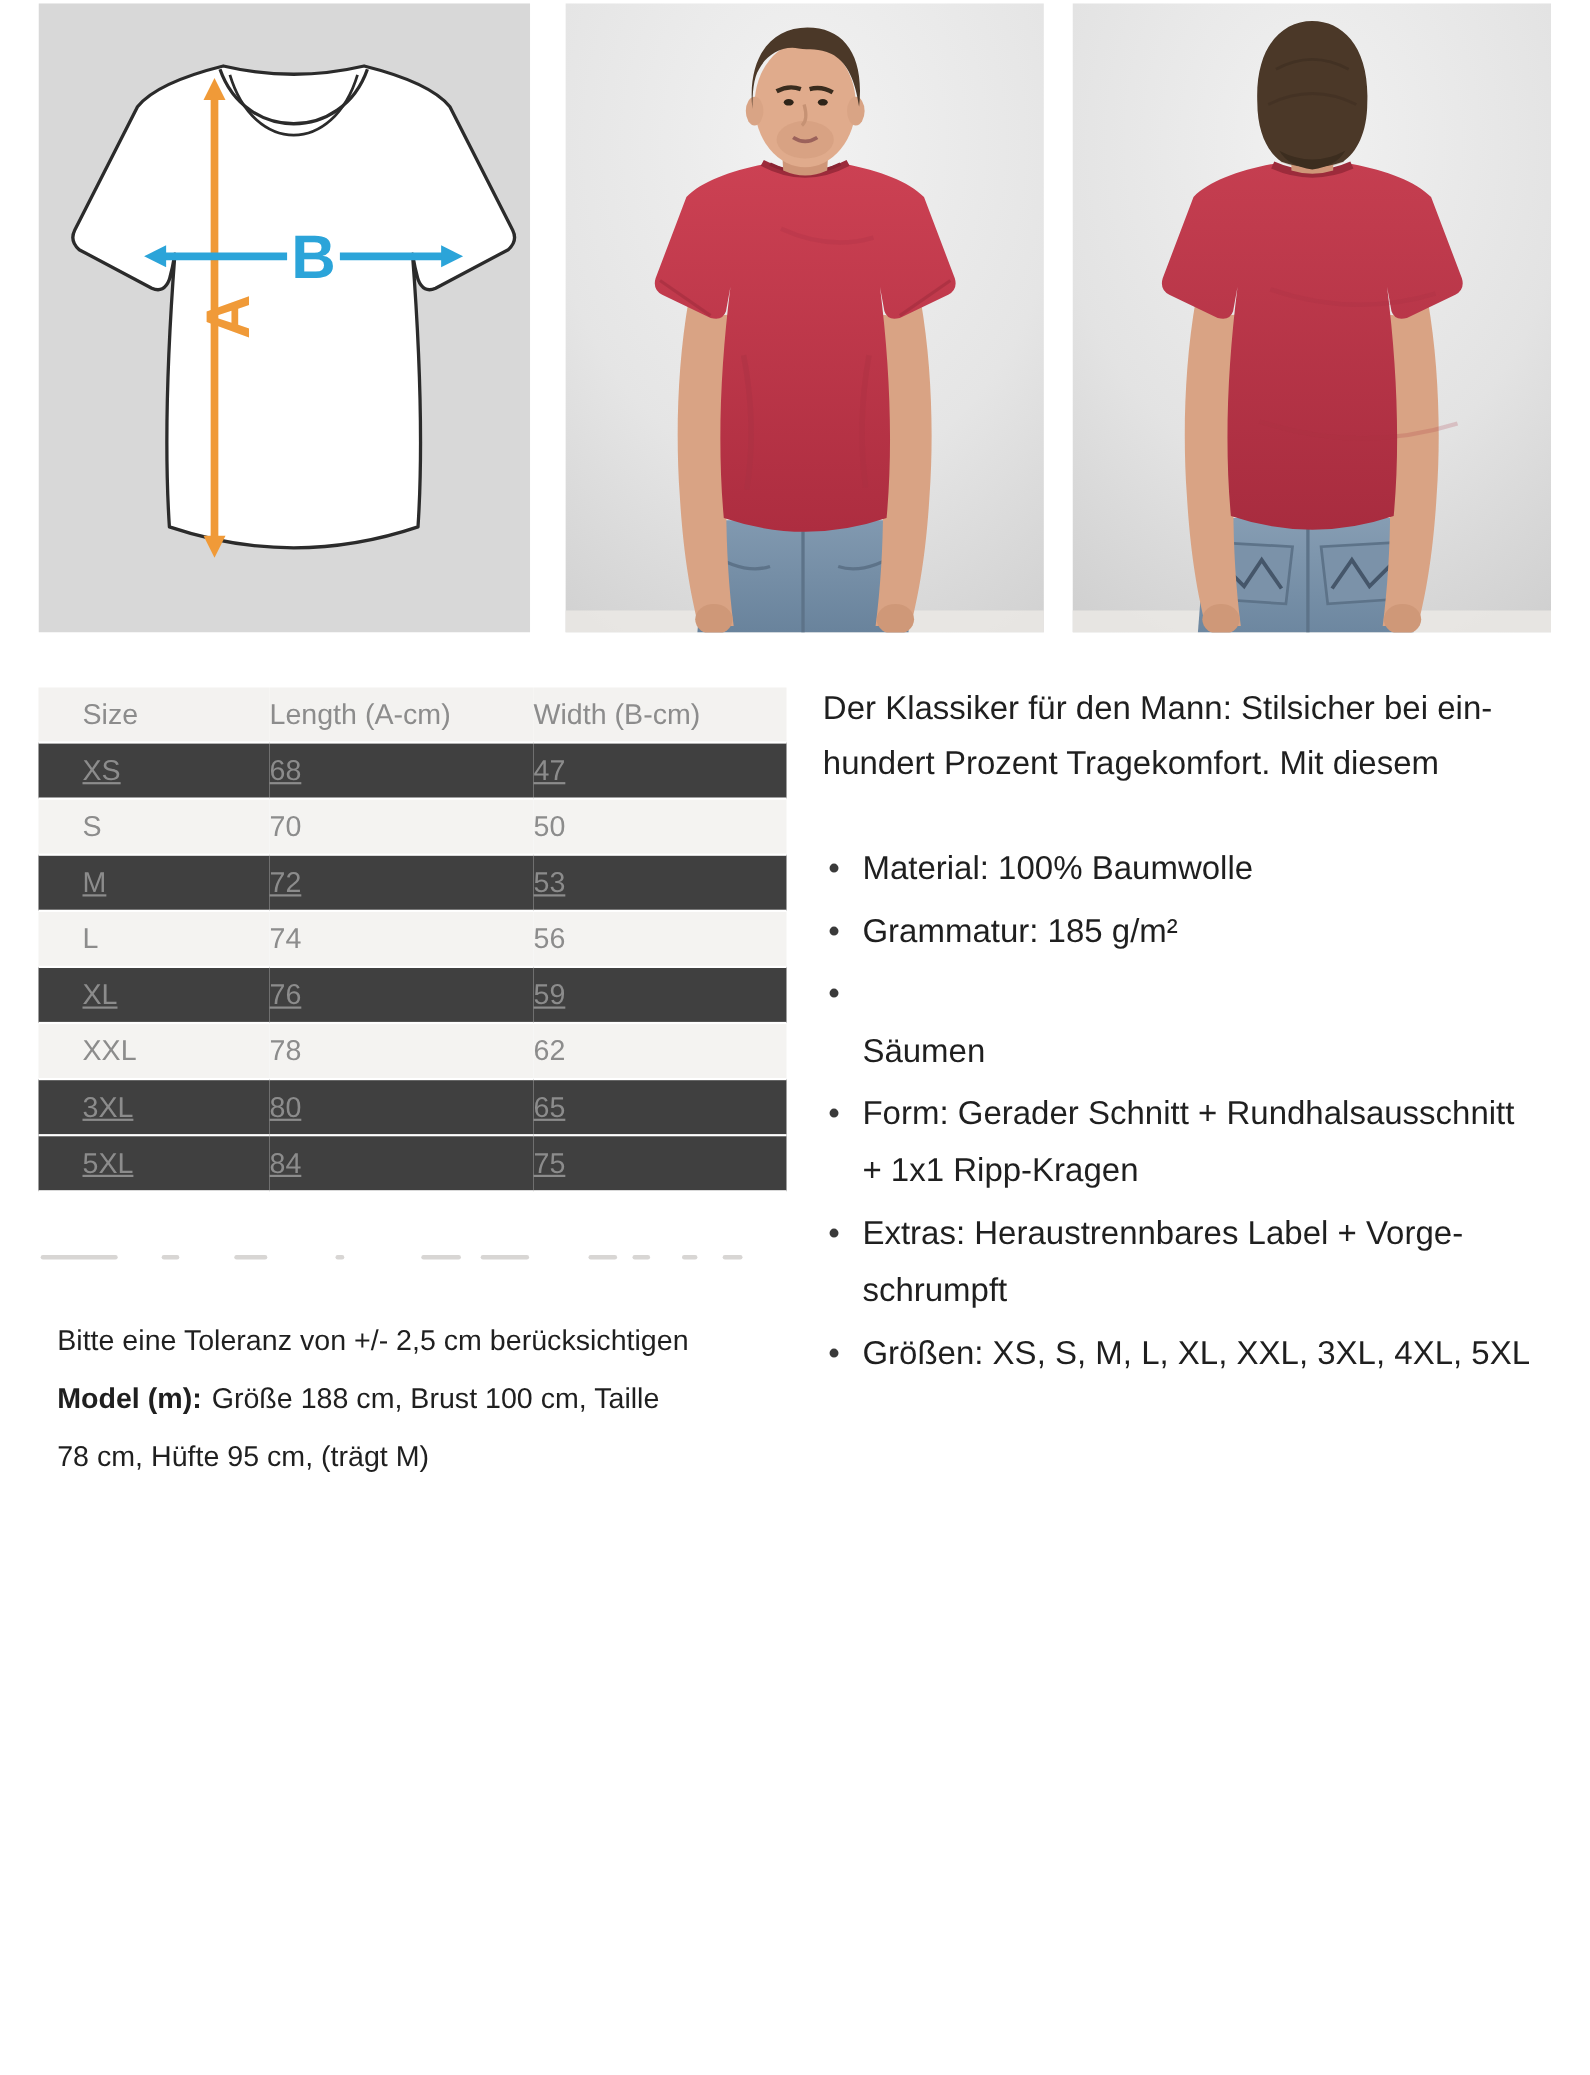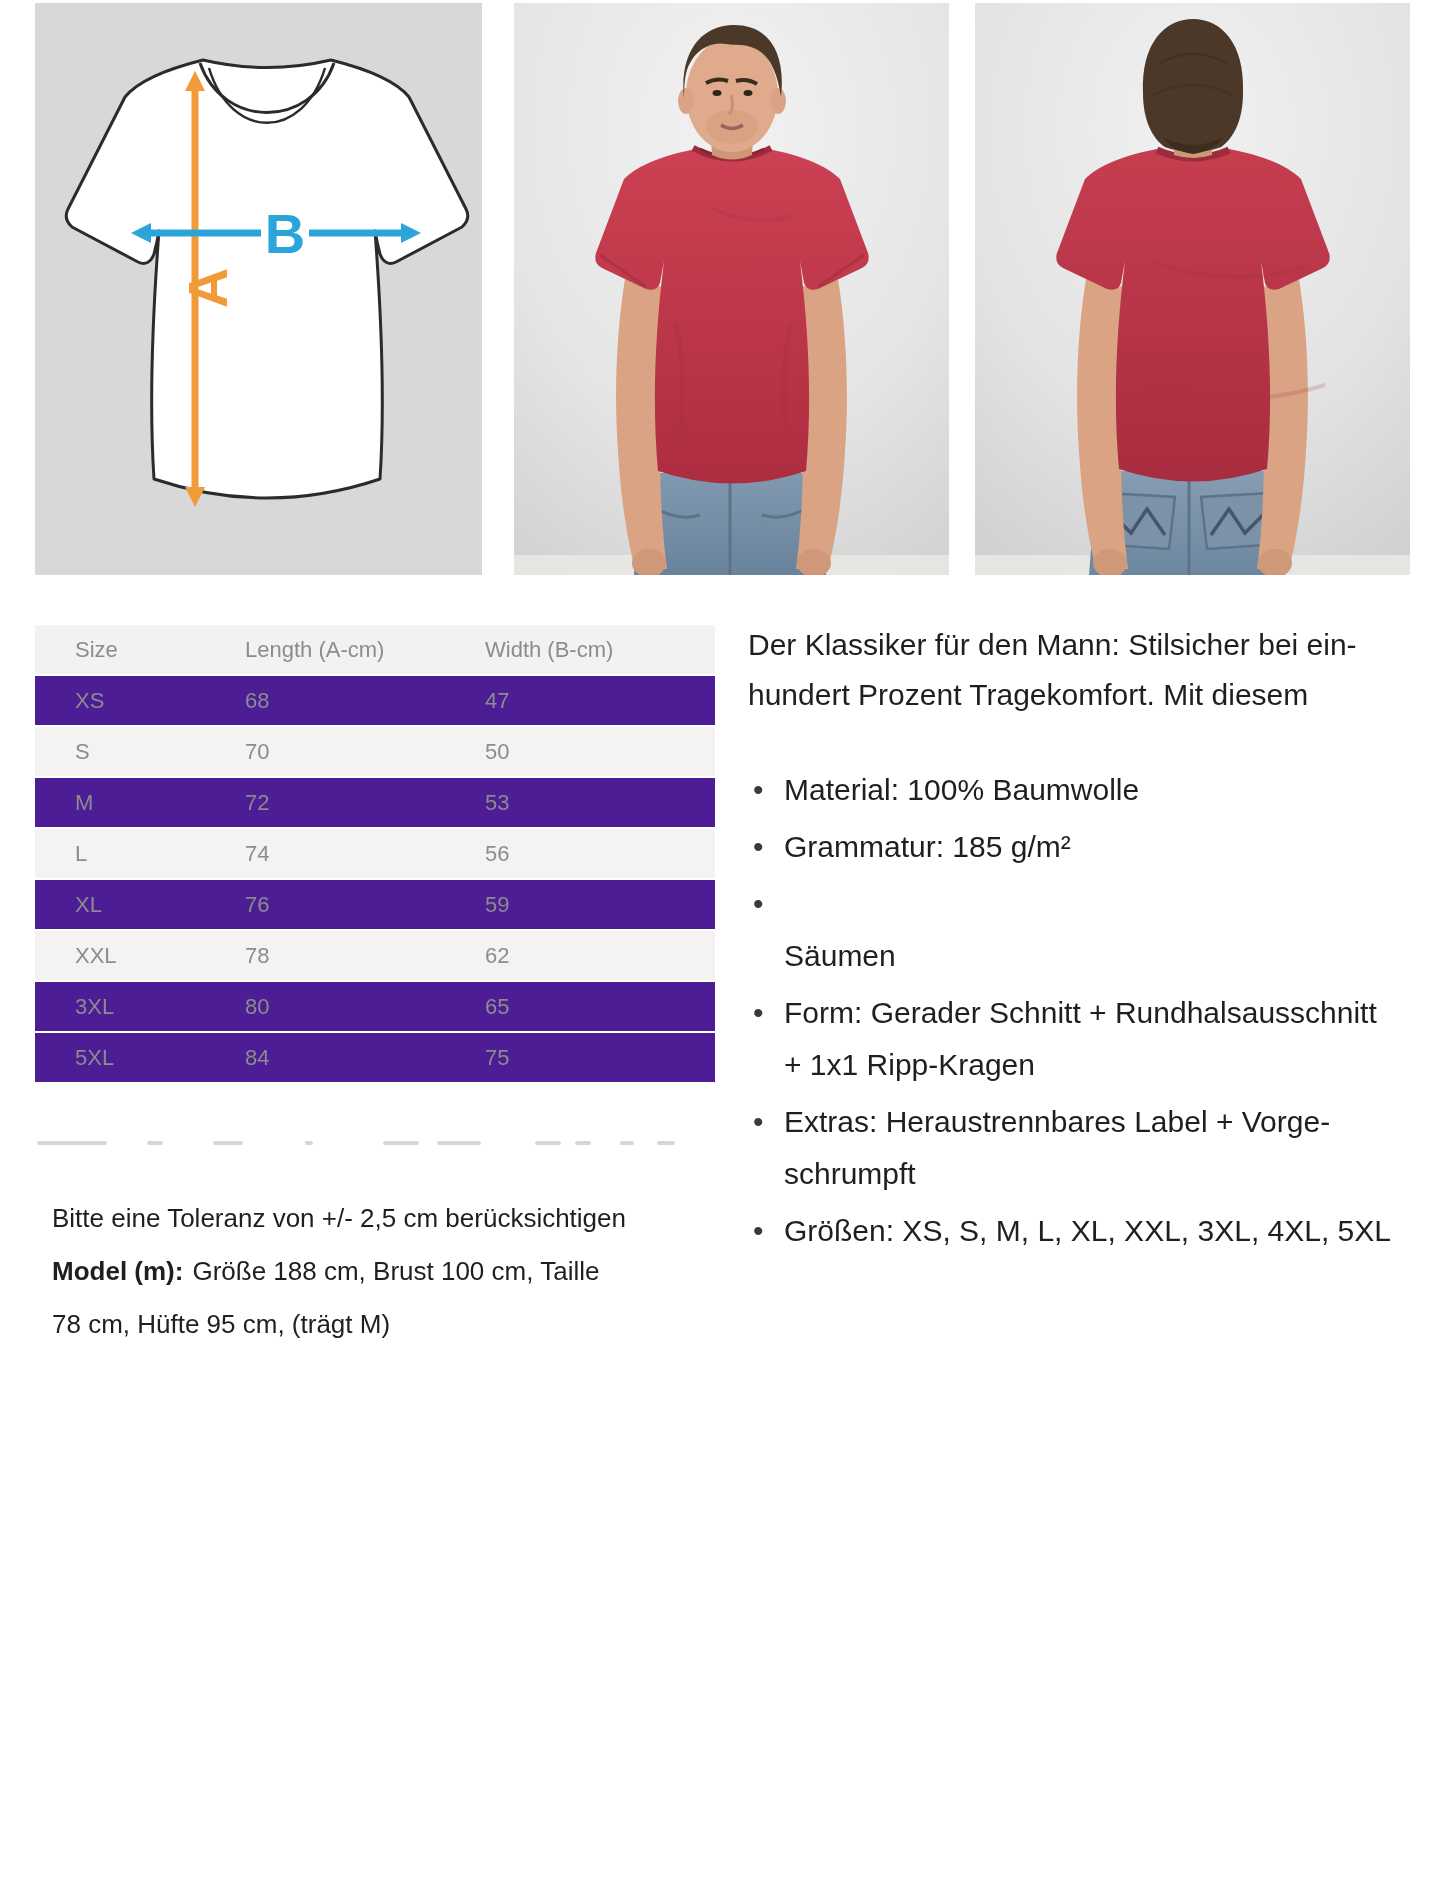--- a/index.html
+++ b/index.html
@@ -13,32 +13,32 @@
   .top-row { position:absolute; left:35px; top:3px; height:572px; display:flex; }
   .panel { height:572px; }
   .panel svg { display:block; width:100%; height:100%; }
   .panel-diagram { width:447px; margin-right:32px; }
   .panel-photo-front { width:435px; margin-right:26px; }
   .panel-photo-back  { width:435px; }
 
   table.size-table {
     position:absolute; left:35px; top:625px; width:680px;
     border-collapse:collapse; table-layout:fixed;
-    font-size:22px; color:#8c8c8c;
+    font-size:26px; color:#8c8c8c;
   }
   table.size-table col.c1 { width:210px; }
   table.size-table col.c2 { width:240px; }
   table.size-table col.c3 { width:230px; }
   table.size-table th, table.size-table td {
     height:49px; padding:0; text-align:left; vertical-align:middle;
     font-weight:400; border-bottom:2px solid #ffffff; white-space:nowrap;
   }
   table.size-table th:first-child, table.size-table td:first-child { padding-left:40px; }
   table.size-table thead th { background:#f3f2f0; }
-  table.size-table tbody tr.dark td  { background:#4c1d95; }
+  table.size-table tbody tr.dark td  { background:#404040;text-decoration:underline; }
   table.size-table tbody tr.light td { background:#f4f3f1; }
 
   .table-cutoff { position:absolute; left:35px; top:1141px; width:680px; height:10px; }
   .table-cutoff span { position:absolute; top:0; height:4px; background:#d8d6d4; border-radius:2px; }
 
   .desc-col { position:absolute; left:748px; top:620px; width:700px; font-size:30px; color:#1f1f1f; }
   .desc-col p.intro { margin:0; line-height:50px; white-space:nowrap; }
   ul.features { list-style:none; margin:44px 0 0 0; padding:0; }
   ul.features li { position:relative; padding-left:36px; line-height:52px; white-space:nowrap; }
   ul.features li + li { margin-top:5px; }

